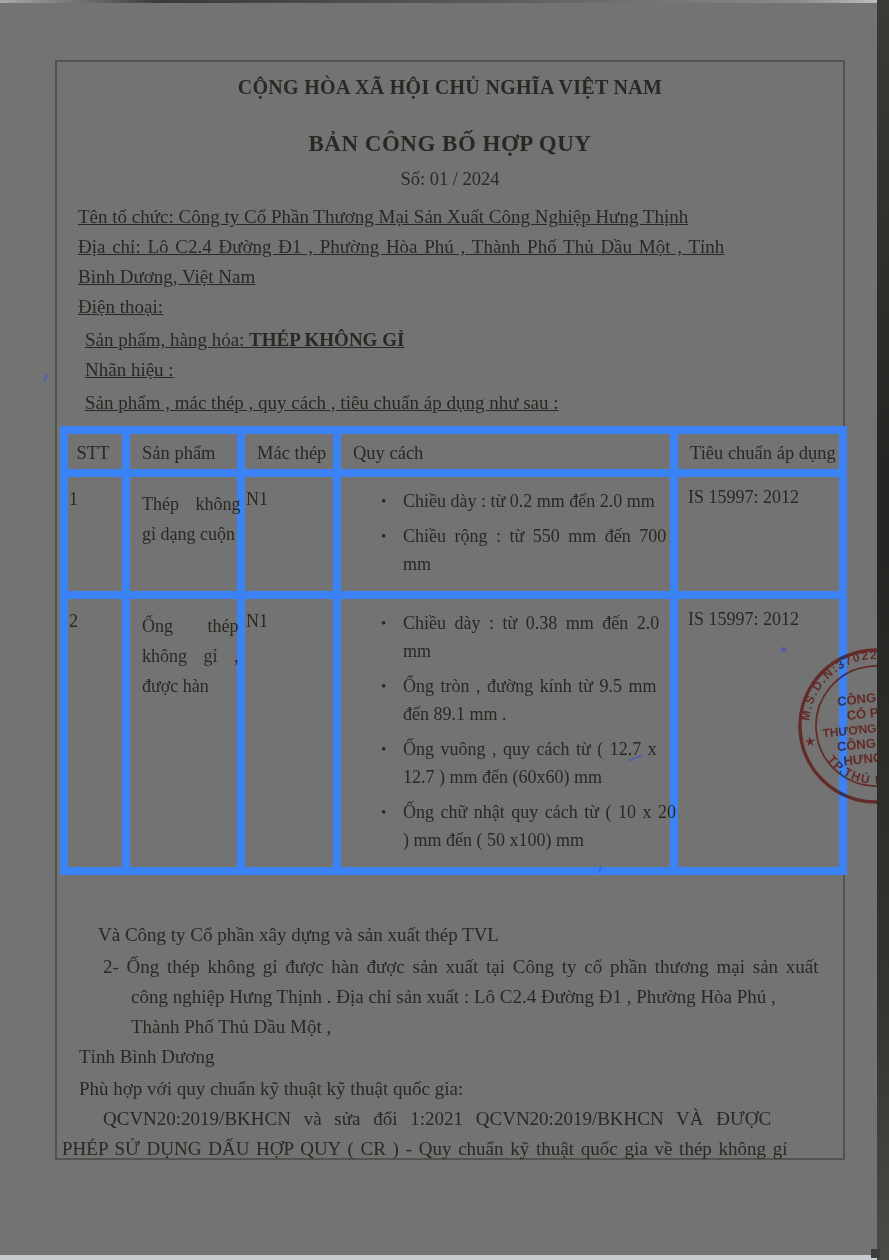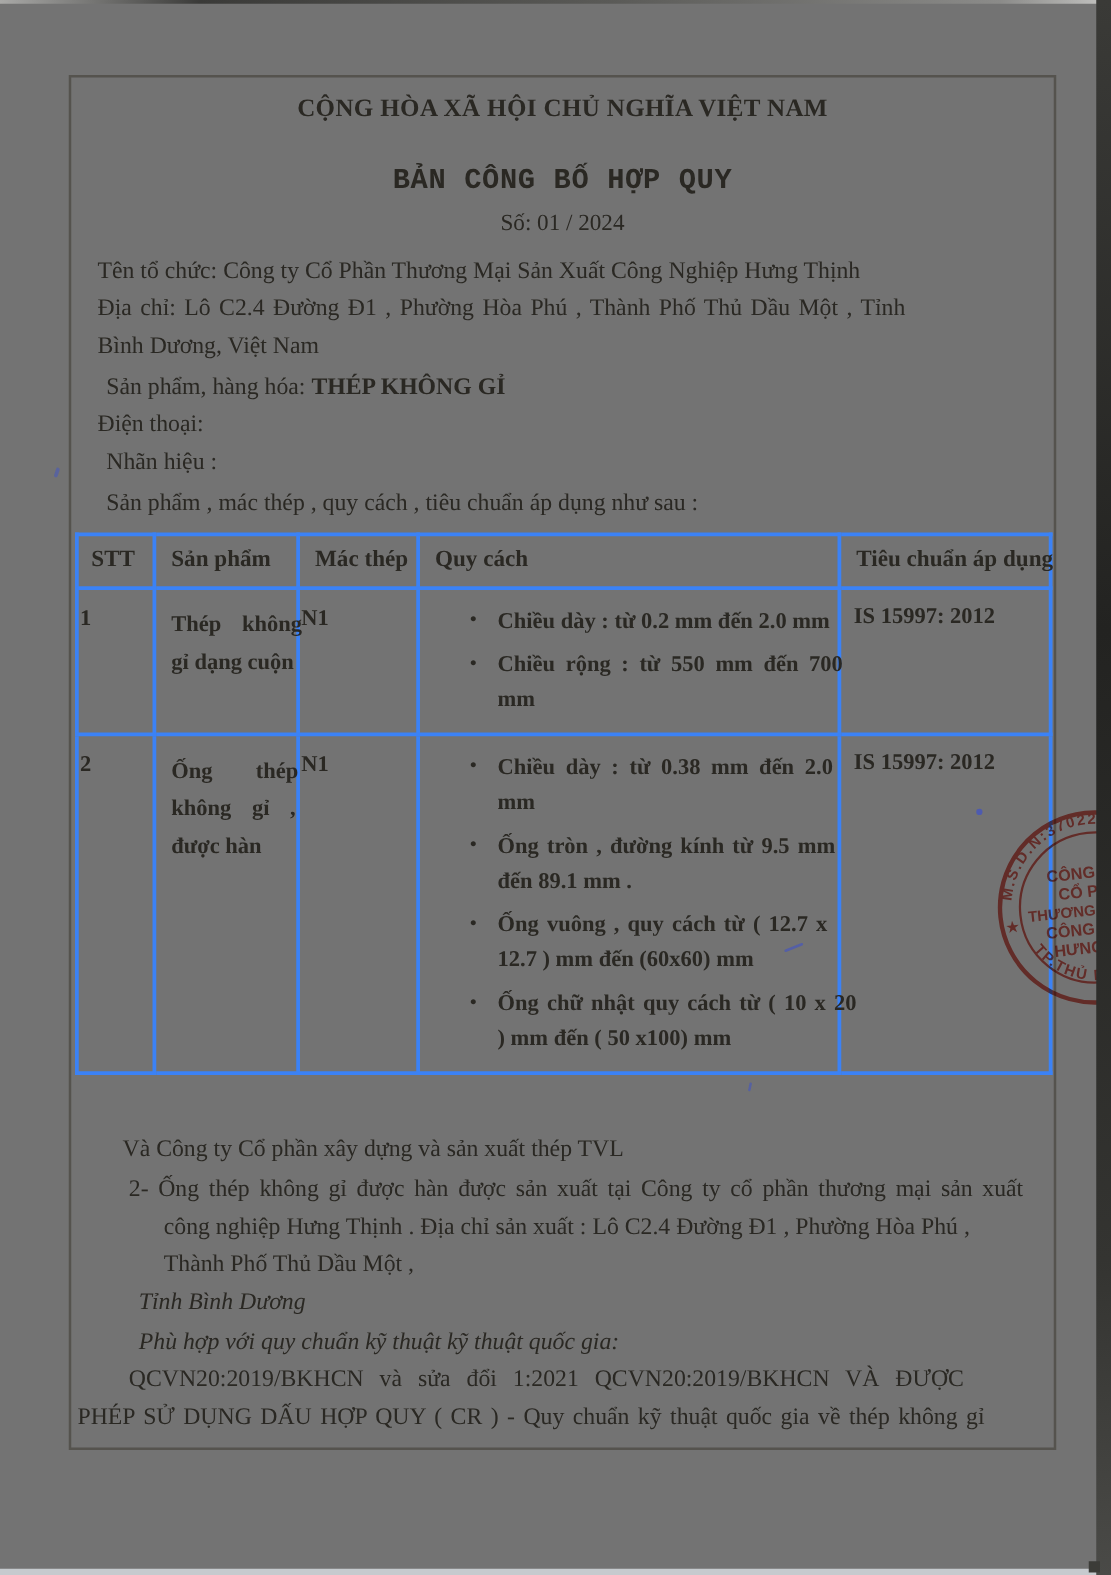--- a/index.html
+++ b/index.html
@@ -22,47 +22,47 @@
   .ink-b{left:627px;top:757px;width:16px;height:2px;transform:rotate(-22deg);opacity:.55;border-radius:2px;}
   .ink-c{left:44px;top:374px;width:3px;height:8px;transform:rotate(18deg);opacity:.45;border-radius:2px;}
   .ink-d{left:599px;top:866px;width:2px;height:7px;transform:rotate(12deg);opacity:.5;border-radius:2px;}
 
   .frame{position:absolute;left:55px;top:60px;width:790px;height:1100px;z-index:1;
          border:2px solid #55534e;box-sizing:border-box;}
 
   .nat-title{margin-top:12px;text-align:center;font-size:20px;font-weight:bold;letter-spacing:.3px;line-height:26px;}
   .motto{text-align:center;font-size:18.5px;font-weight:bold;margin-top:3px;line-height:24px;}
   .motto-u{border-bottom:2px solid #2a2823;padding:0 12px 2px 16px;}
-  .doc-title{text-align:center;font-size:23px;font-weight:bold;margin-top:30px;line-height:28px;letter-spacing:.5px;font-family:Liberation Mono, monospace;}
+  .doc-title{text-align:center;font-size:23px;font-weight:bold;margin-top:30px;line-height:28px;letter-spacing:.5px;}
   .doc-no{text-align:center;font-size:18.5px;margin-top:8px;line-height:26px;}
 
-  .info{margin:10px 14px 0 21px;font-size:19px;}
+  .info{margin:10px 14px 0 21px;font-size:19px;text-decoration:underline;}
   .info .line{line-height:30px;white-space:nowrap;}
   .indent{padding-left:7px;}
   .gap-top{margin-top:3px;}
 
   .spec-table{margin:8px 0 0 3px;border-collapse:collapse;table-layout:fixed;width:779px;font-size:18px;}
-  .spec-table th,.spec-table td{border:3px solid #3b82f6;vertical-align:top;font-weight:bold;text-align:left;}
+  .spec-table th,.spec-table td{border:8px solid #3b82f6;vertical-align:top;font-weight:normal;text-align:left;}
   .spec-table th{font-size:18.5px;padding:9px 4px 0 12px;height:43px;box-sizing:border-box;white-space:nowrap;}
   th.h-stt{text-align:center;padding-left:0;}
   .c-stt{text-align:center;padding-top:12px;}
   .c-sp{padding:12px 8px 0 12px;}
   .c-sp div{line-height:30px;white-space:nowrap;}
   .c-mt{text-align:center;padding-top:12px;}
   .c-qc{padding:10px 10px 6px 0;}
   .bullet{display:flex;padding-left:40px;margin-bottom:7px;}
   .dot{width:22px;font-size:15px;line-height:28px;flex:none;}
   .bl div{line-height:28px;white-space:nowrap;}
   .c-tc{padding:10px 4px 0 10px;white-space:nowrap;}
   tr.r1{height:99px;}
   tr.r2{height:237px;}
 
   .notes{margin-top:45px;font-size:19px;}
   .notes .n-line{line-height:30px;white-space:nowrap;}
-  .ml5{margin-left:5px;}.ml41{margin-left:41px;}.ml43{margin-left:54px;font-style:italic;}
+  .ml5{margin-left:5px;}.ml41{margin-left:41px;}.ml43{margin-left:22px;}
   .ml46{margin-left:46px;}.ml74{margin-left:74px;}
   .mt2{margin-top:2px;}
 
   .ws2{word-spacing:2px;}.ws3{word-spacing:3px;}.ws4{word-spacing:4px;text-align:center;}
   .ws8{word-spacing:8px;}.ws12{word-spacing:12px;}.ws30{word-spacing:30px;}
 
   .stamp{position:absolute;left:795px;top:645px;width:162px;height:162px;z-index:5;
          mix-blend-mode:multiply;opacity:.93;transform:rotate(-6deg);}
   .stamp svg{display:block;}
   .stamp text,.stamp textPath{fill:#d8544a;font-family:"Liberation Sans","DejaVu Sans",sans-serif;}
@@ -84,22 +84,22 @@
 
     <div class="nat-title">CỘNG HÒA XÃ HỘI CHỦ NGHĨA VIỆT NAM</div>
 
     <div class="doc-title">BẢN CÔNG BỐ HỢP QUY</div>
     <div class="doc-no">Số: 01 / 2024</div>
 
     <div class="info">
       <div class="line">Tên tổ chức: Công ty Cổ Phần Thương Mại Sản Xuất Công Nghiệp Hưng Thịnh</div>
       <div class="line ws2">Địa chỉ: Lô C2.4 Đường Đ1 , Phường Hòa Phú , Thành Phố Thủ Dầu Một , Tỉnh</div>
       <div class="line">Bình Dương, Việt Nam</div>
+      <div class="line">Điện thoại:</div>
       <div class="line indent gap-top"><span>Sản phẩm, hàng hóa: </span><b>THÉP KHÔNG GỈ</b></div>
-      <div class="line">Điện thoại:</div>
       <div class="line indent">Nhãn hiệu :</div>
       <div class="line indent gap-top">Sản phẩm , mác thép , quy cách , tiêu chuẩn áp dụng như sau :</div>
     </div>
 
     <table class="spec-table">
       <colgroup>
         <col style="width:62px">
           <col style="width:115px">
           <col style="width:96px">
         <col style="width:337px">

